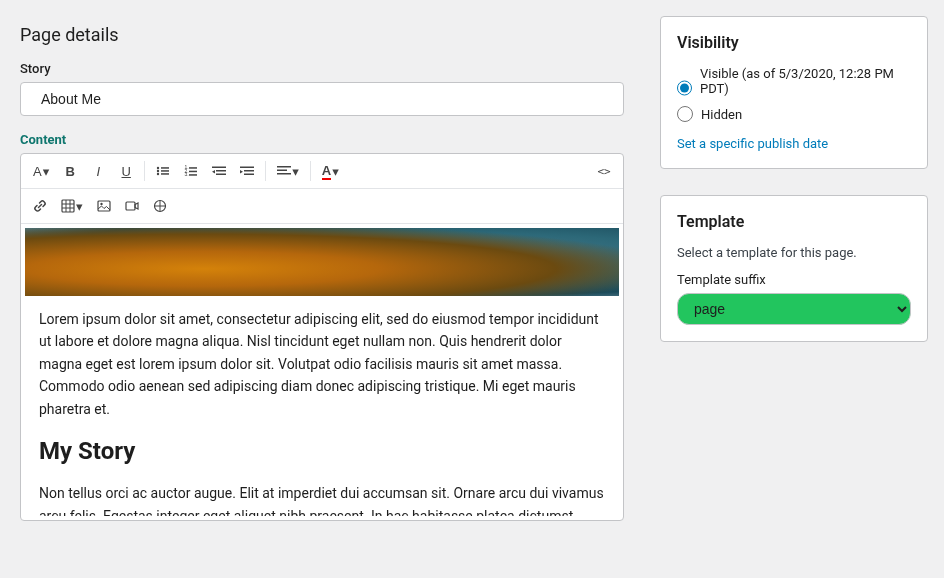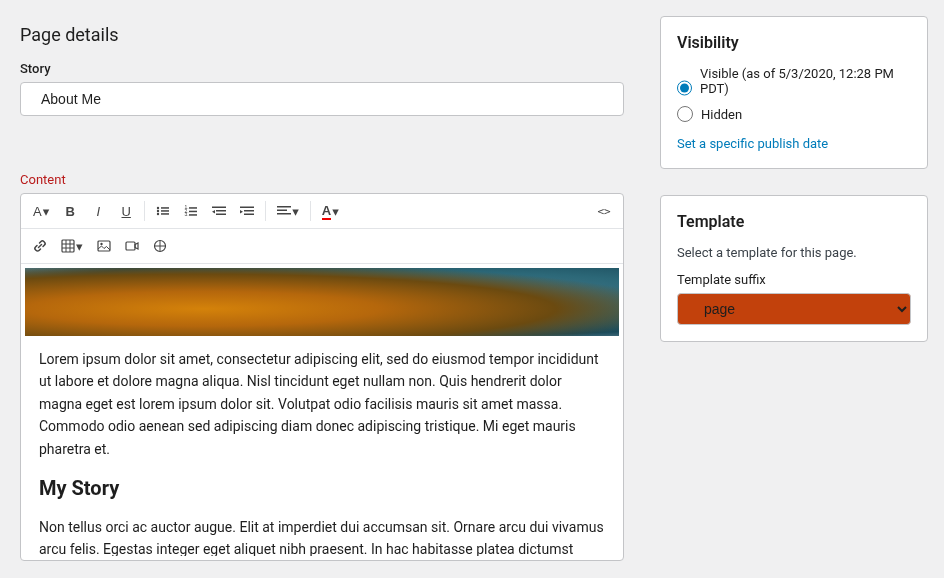--- a/index.html
+++ b/index.html
@@ -38,24 +38,23 @@
       border-radius: 4px;
       font-size: 14px;
       color: #1e1e1e;
       background: #fff;
       margin-bottom: 16px;
       outline: none;
     }
 
     .content-label {
       font-size: 13px;
-      font-weight: 400;
-      color: #b91c1c;
+      font-weight: 700;
+      color: #0f766e;
       margin-bottom: 6px;
-      margin-top: 40px;
     }
 
     .editor-wrapper {
       border: 1px solid #c3c4c7;
       border-radius: 4px;
       background: #fff;
       overflow: hidden;
     }
 
     .toolbar-row1 {
@@ -119,21 +118,21 @@
       color: #1e1e1e;
       overflow-y: auto;
       max-height: 220px;
     }
 
     .editor-text-area p {
       margin-bottom: 12px;
     }
 
     .editor-text-area h2 {
-      font-size: 20px;
+      font-size: 24px;
       font-weight: 700;
       margin-bottom: 12px;
       color: #1e1e1e;
     }
 
     
     .right-sidebar {
       width: 300px;
       padding: 16px 16px;
       display: flex;
@@ -192,26 +191,26 @@
     }
 
     .template-suffix-label {
       font-size: 13px;
       color: #1e1e1e;
       margin-bottom: 6px;
     }
 
     .template-select {
       width: 100%;
-      padding: 6px 22px;
+      padding: 6px 12px;
       border: 1px solid #c3c4c7;
-      border-radius: 4px;
+      border-radius: 12px;
       font-size: 14px;
       color: #1e1e1e;
-      background: #c2410c;
+      background: #22c55e;
       appearance: auto;
       cursor: pointer;
     }
 
     .bold { font-weight: 700; }
 
     
     .img-placeholder {
       width: 100%;
       height: 68px;

